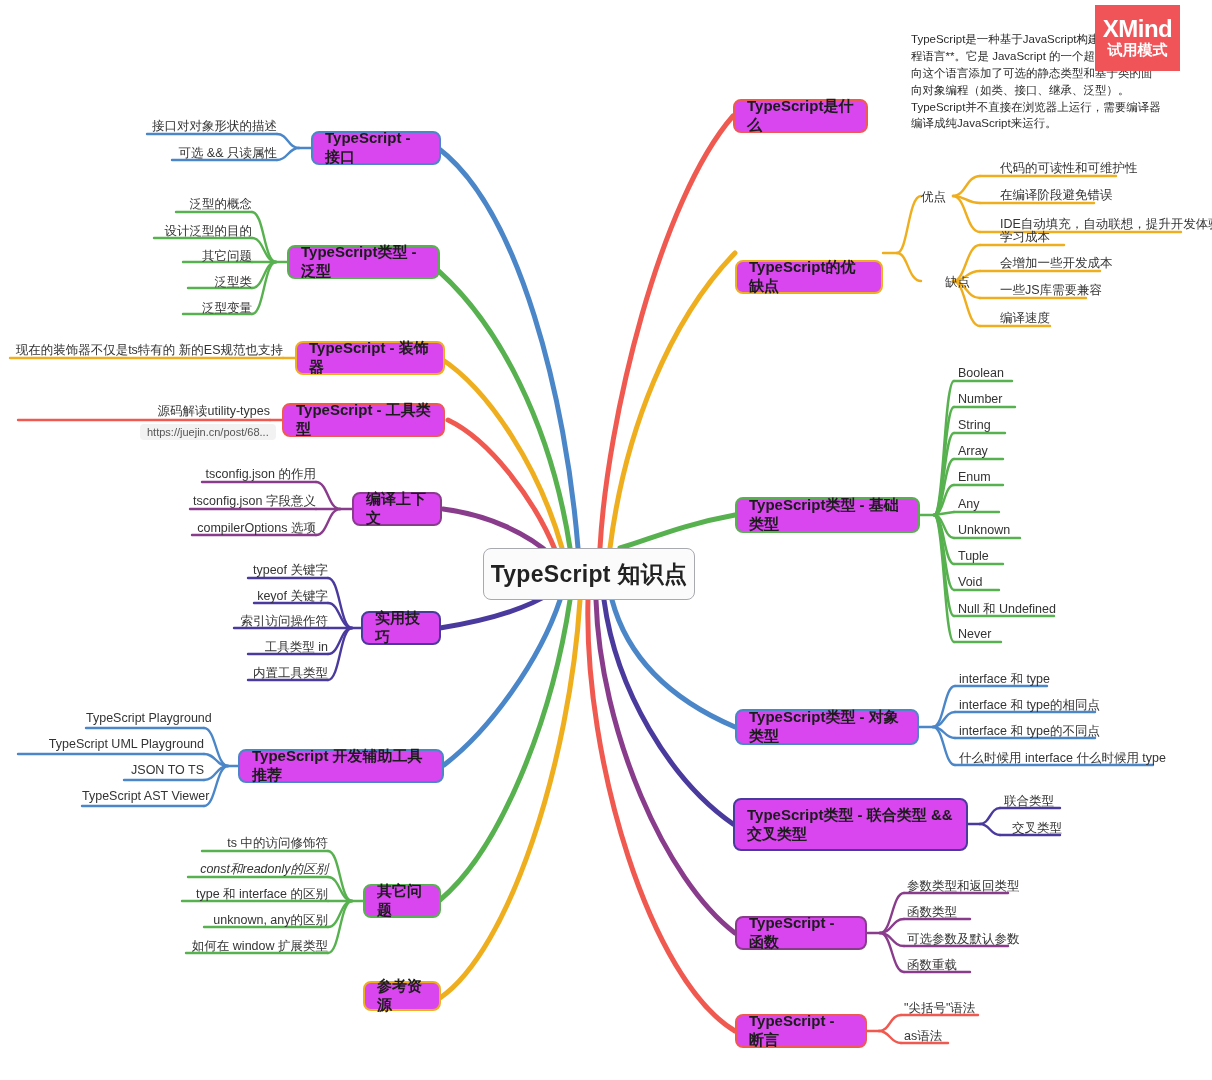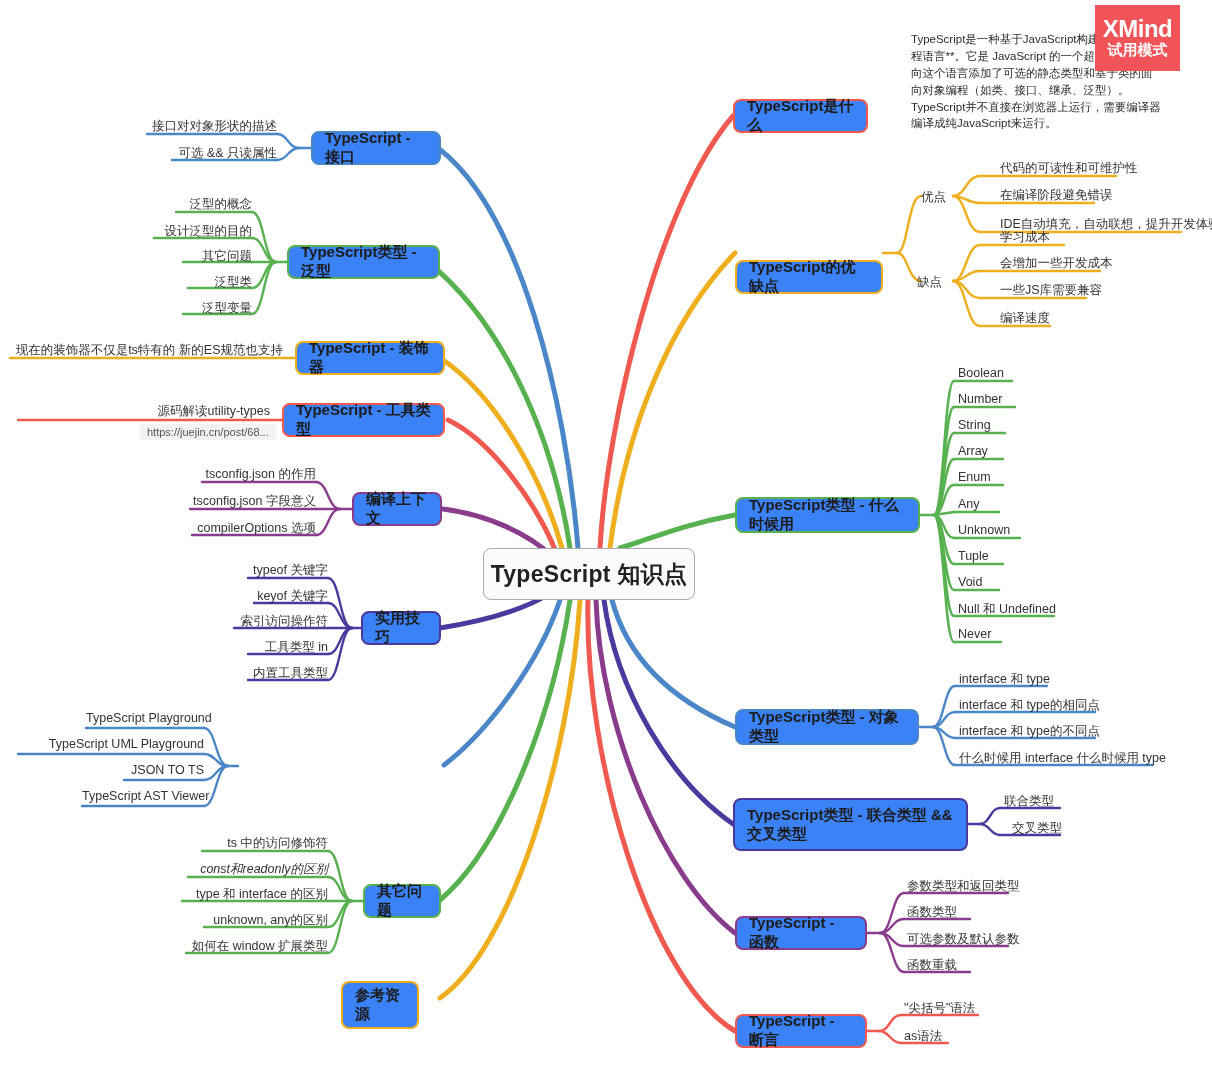--- a/index.html
+++ b/index.html
@@ -37,21 +37,21 @@
     font-size: 23px;
     font-weight: bold;
     color: #222;
     letter-spacing: 0.3px;
     z-index: 6;
   }
   
   .mtopic {
     position: absolute;
     box-sizing: border-box;
-    background: #3b82f6;
+    background: #d946ef;
     border-width: 2px;
     border-style: solid;
     border-radius: 8px;
     display: flex;
     align-items: center;
     padding: 4px 12px;
     font-size: 15px;
     font-weight: bold;
     color: #1c1c1c;
     line-height: 1.25;
@@ -290,21 +290,21 @@
 
   <div class="mtopic center-txt" style="left:733px; top:99px; width:135px; height:34px; border-color:#f0594f;">
     <span>TypeScript是什么</span>
   </div>
 
   <div class="mtopic center-txt" style="left:735px; top:236px; width:148px; height:34px; border-color:#efae1e;margin-top:24px;">
     <span>TypeScript的优缺点</span>
   </div>
 
   <div class="mtopic center-txt" style="left:735px; top:497px; width:185px; height:36px; border-color:#57b14f;">
-    <span>TypeScript类型 - 什么时候用</span>
+    <span>TypeScript类型 - 基础类型</span>
   </div>
 
   <div class="mtopic center-txt" style="left:735px; top:709px; width:184px; height:36px; border-color:#4a86c8;">
     <span>TypeScript类型 - 对象类型</span>
   </div>
 
   <div class="mtopic" style="left:733px; top:798px; width:235px; height:53px; border-color:#4a3a9e; white-space:normal;">
     <span>TypeScript类型 - 联合类型 &amp;&amp; 交叉类型</span>
   </div>
 
@@ -333,31 +333,34 @@
   </div>
 
   <div class="mtopic center-txt" style="left:352px; top:492px; width:90px; height:34px; border-color:#8a3c8c;">
     <span>编译上下文</span>
   </div>
 
   <div class="mtopic center-txt" style="left:361px; top:611px; width:80px; height:34px; border-color:#4a3a9e;">
     <span>实用技巧</span>
   </div>
 
+  <div class="mtopic center-txt" style="left:238px; top:749px; width:206px; height:34px; border-color:#4a86c8;">
+    <span>TypeScript 开发辅助工具推荐</span>
+  </div>
 
   <div class="mtopic center-txt" style="left:363px; top:884px; width:78px; height:34px; border-color:#57b14f;">
     <span>其它问题</span>
   </div>
 
-  <div class="mtopic center-txt" style="left:341px; top:981px; width:78px; height:48px; border-color:#efae1e;">
+  <div class="mtopic center-txt" style="left:363px; top:981px; width:78px; height:30px; border-color:#efae1e;">
     <span>参考资源</span>
   </div>
 
   <div class="sub r" style="left:921px; top:189px;"><span>优点</span></div>
-  <div class="sub r" style="left:917px; top:274px;"><span>缺点</span></div>
+  <div class="sub r" style="left:945px; top:274px;"><span>缺点</span></div>
 
   <div class="sub r" style="left:1000px; top:160px;"><span>代码的可读性和可维护性</span></div>
   <div class="sub r" style="left:1000px; top:187px;"><span>在编译阶段避免错误</span></div>
   <div class="sub r" style="left:1000px; top:216px;"><span>IDE自动填充，自动联想，提升开发体验</span></div>
 
   <div class="sub r" style="left:1000px; top:229px;"><span>学习成本</span></div>
   <div class="sub r" style="left:1000px; top:255px;"><span>会增加一些开发成本</span></div>
   <div class="sub r" style="left:1000px; top:282px;"><span>一些JS库需要兼容</span></div>
   <div class="sub r" style="left:1000px; top:310px;"><span>编译速度</span></div>
 

